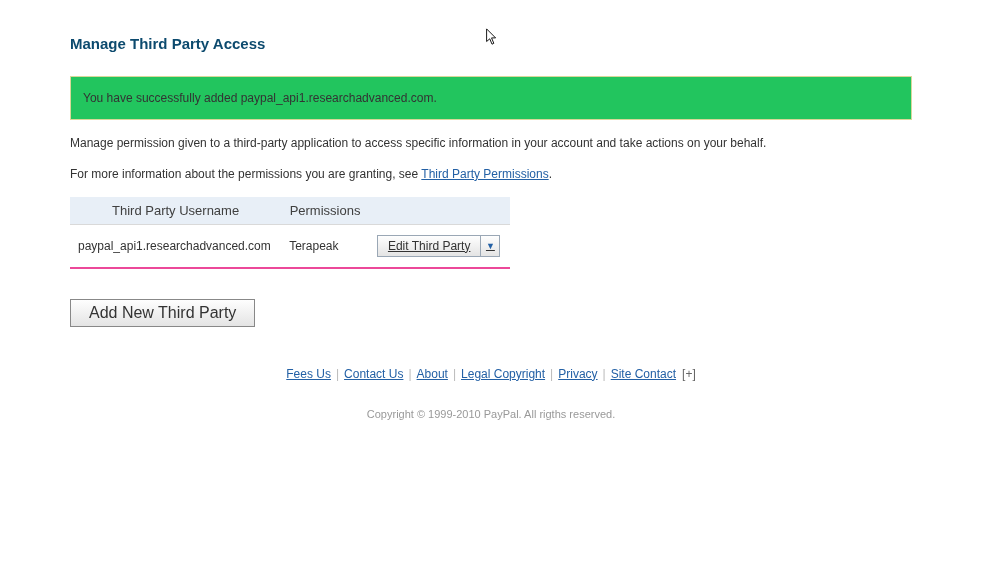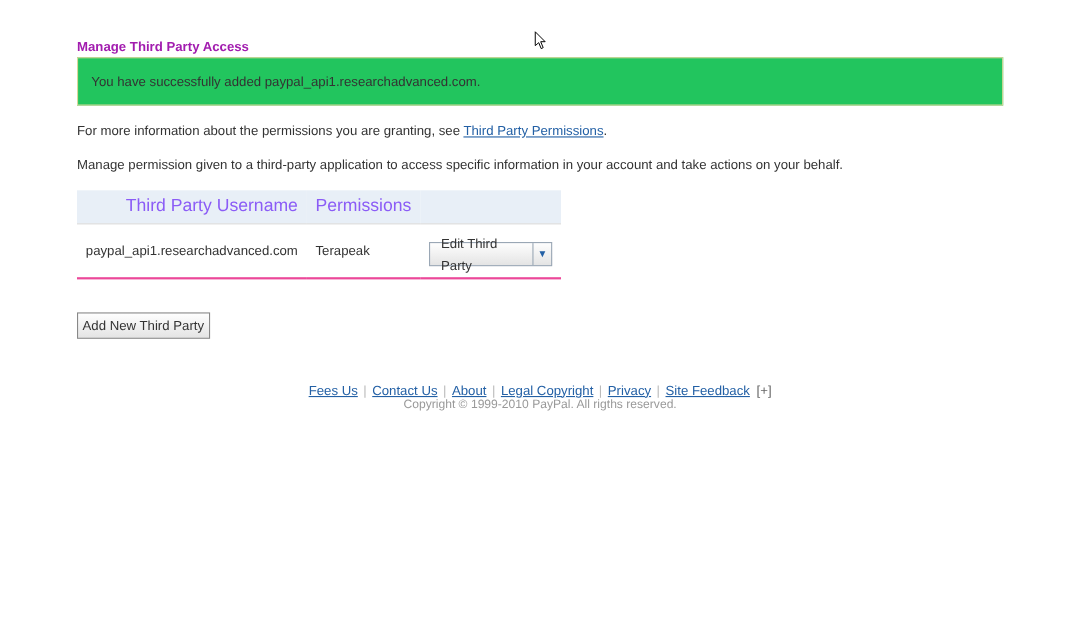--- a/index.html
+++ b/index.html
@@ -7,24 +7,24 @@
     font-family: Arial, Helvetica, sans-serif;
     font-size: 12px;
     color: #333;
     background: #fff;
     width: 982px;
   }
   .container {
     padding: 35px 70px 20px 70px;
   }
   .page-title {
-    color: #a21caf;
-    font-size: 12px;
+    color: #0c4a6e;
+    font-size: 15px;
     font-weight: bold;
-    margin-bottom: 3px;
+    margin-bottom: 24px;
   }
   .success-box {
     background: #22c55e;
     border: 1px solid #d8d89a;
     padding: 14px 12px;
     margin-bottom: 15px;
     font-size: 12px;
     color: #333;
   }
   .desc {
@@ -38,40 +38,41 @@
     text-decoration: underline;
   }
   .table {
     width: 440px;
     border-collapse: collapse;
     margin-top: 10px;
     margin-bottom: 30px;
   }
   .table th {
     background: #e8eff7;
-    text-align: right;
+    text-align: center;
     font-weight: normal;
-    font-size: 16px;
-    color: #8b5cf6;
+    font-size: 13px;
+    color: #404040;
     padding: 6px 8px;
     border-bottom: 1px solid #d9d9d9;
   }
   .table td {
     padding: 10px 8px;
     font-size: 12px;
     color: #333;
     border-bottom: 2px solid #ec4899;
     vertical-align: middle;
   }
   .edit-btn-wrap {
     display: inline-flex;
     border: 1px solid #9aa7b5;
     background: linear-gradient(#fefefe, #e4e4e4);
     height: 22px;
     line-height: 20px;
+    text-decoration: underline;
   }
   .edit-btn-main {
     padding: 0 10px;
     font-size: 12px;
     color: #333;
     cursor: pointer;
     border-right: 1px solid #9aa7b5;
     display: flex;
     align-items: center;
   }
@@ -81,22 +82,22 @@
     align-items: center;
     justify-content: center;
     cursor: pointer;
     color: #2360a5;
     font-size: 9px;
   }
   .add-btn {
     display: inline-block;
     border: 1px solid #888;
     background: linear-gradient(#fefefe, #e4e4e4);
-    padding: 4px 4px;
-    font-size: 12px;
+    padding: 4px 18px;
+    font-size: 16px;
     color: #333;
     cursor: pointer;
   }
   .footer {
     text-align: center;
     margin-top: 40px;
     font-size: 12px;
   }
   .footer-links a {
     color: #2360a5;
@@ -106,46 +107,46 @@
     color: #bbb;
     margin: 0 5px;
   }
   .footer-plus {
     color: #666;
     margin-left: 6px;
   }
   .copyright {
     color: #999;
     font-size: 11px;
-    margin-top: 0;
+    margin-top: 27px;
   }
   .cursor {
     position: absolute;
     left: 485px;
     top: 28px;
     width: 14px;
     height: 18px;
     pointer-events: none;
   }
 </style>
 </head>
 <body>
 
 <div class="container">
   <h1 class="page-title">Manage Third Party Access</h1>
 
   <div class="success-box">
     <span>You have successfully added paypal_api1.researchadvanced.com.</span>
   </div>
 
+  <p class="desc">Manage permission given to a third-party application to access specific information in your account and take actions on your behalf.</p>
+
   <p class="desc">
     <span>For more information about the permissions you are granting, see </span><a href="#">Third Party Permissions</a><span>.</span>
   </p>
-
-  <p class="desc">Manage permission given to a third-party application to access specific information in your account and take actions on your behalf.</p>
 
   <table class="table">
     <thead>
       <tr>
         <th>Third Party Username</th>
         <th>Permissions</th>
         <th></th>
       </tr>
     </thead>
     <tbody>
@@ -161,21 +162,21 @@
           </span>
         </td>
       </tr>
     </tbody>
   </table>
 
   <span class="add-btn">Add New Third Party</span>
 
   <div class="footer">
     <div class="footer-links">
-      <a href="#">Fees Us</a><span class="footer-sep">|</span><a href="#">Contact Us</a><span class="footer-sep">|</span><a href="#">About</a><span class="footer-sep">|</span><a href="#">Legal Copyright</a><span class="footer-sep">|</span><a href="#">Privacy</a><span class="footer-sep">|</span><a href="#">Site Feedback</a><span class="footer-plus">[+]</span>
+      <a href="#">Fees Us</a><span class="footer-sep">|</span><a href="#">Contact Us</a><span class="footer-sep">|</span><a href="#">About</a><span class="footer-sep">|</span><a href="#">Legal Copyright</a><span class="footer-sep">|</span><a href="#">Privacy</a><span class="footer-sep">|</span><a href="#">Site Contact</a><span class="footer-plus">[+]</span>
     </div>
     <div class="copyright">Copyright © 1999-2010 PayPal. All rigths reserved.</div>
   </div>
 </div>
 
 <svg class="cursor" viewBox="0 0 14 20">
   <path d="M1 1 L1 15 L4.5 12 L7 18 L9 17 L6.5 11 L11 11 Z" fill="#fff" stroke="#000" stroke-width="1"></path>
 </svg>
 
 </body></html>

